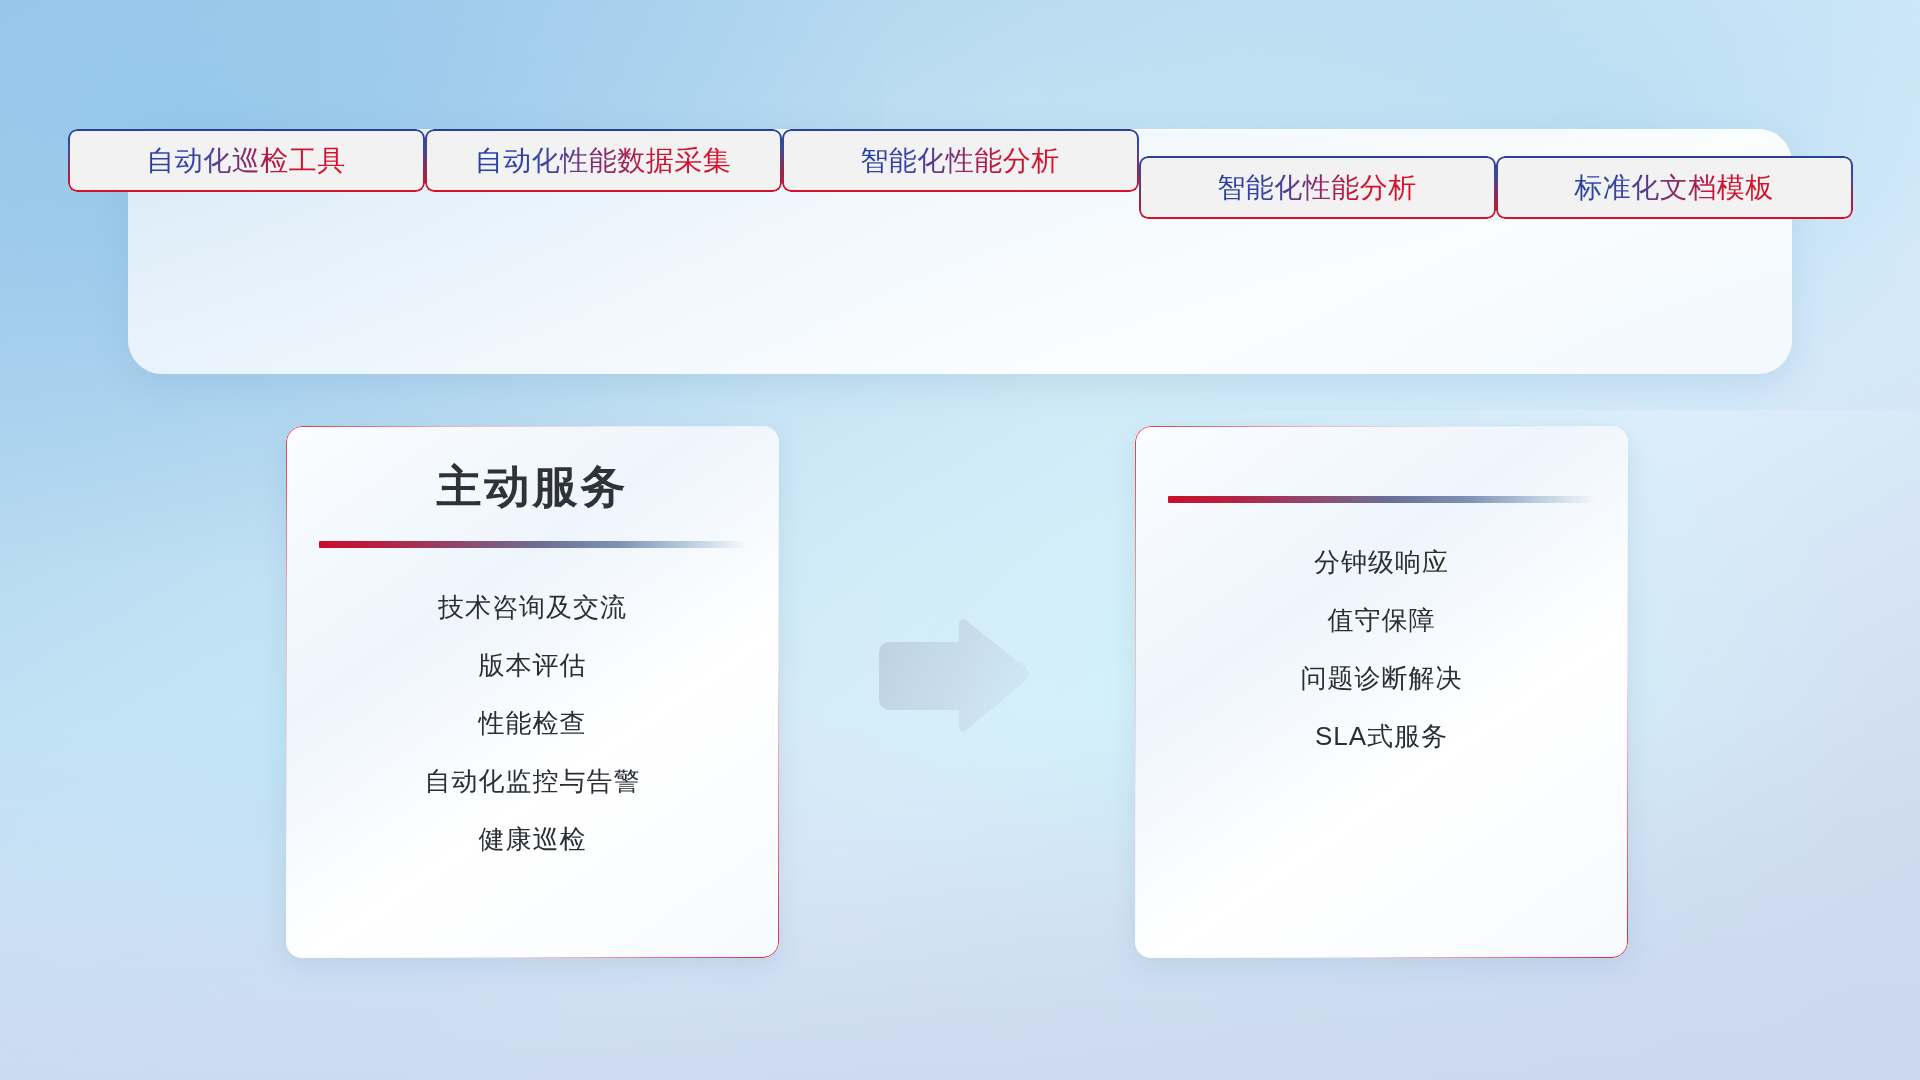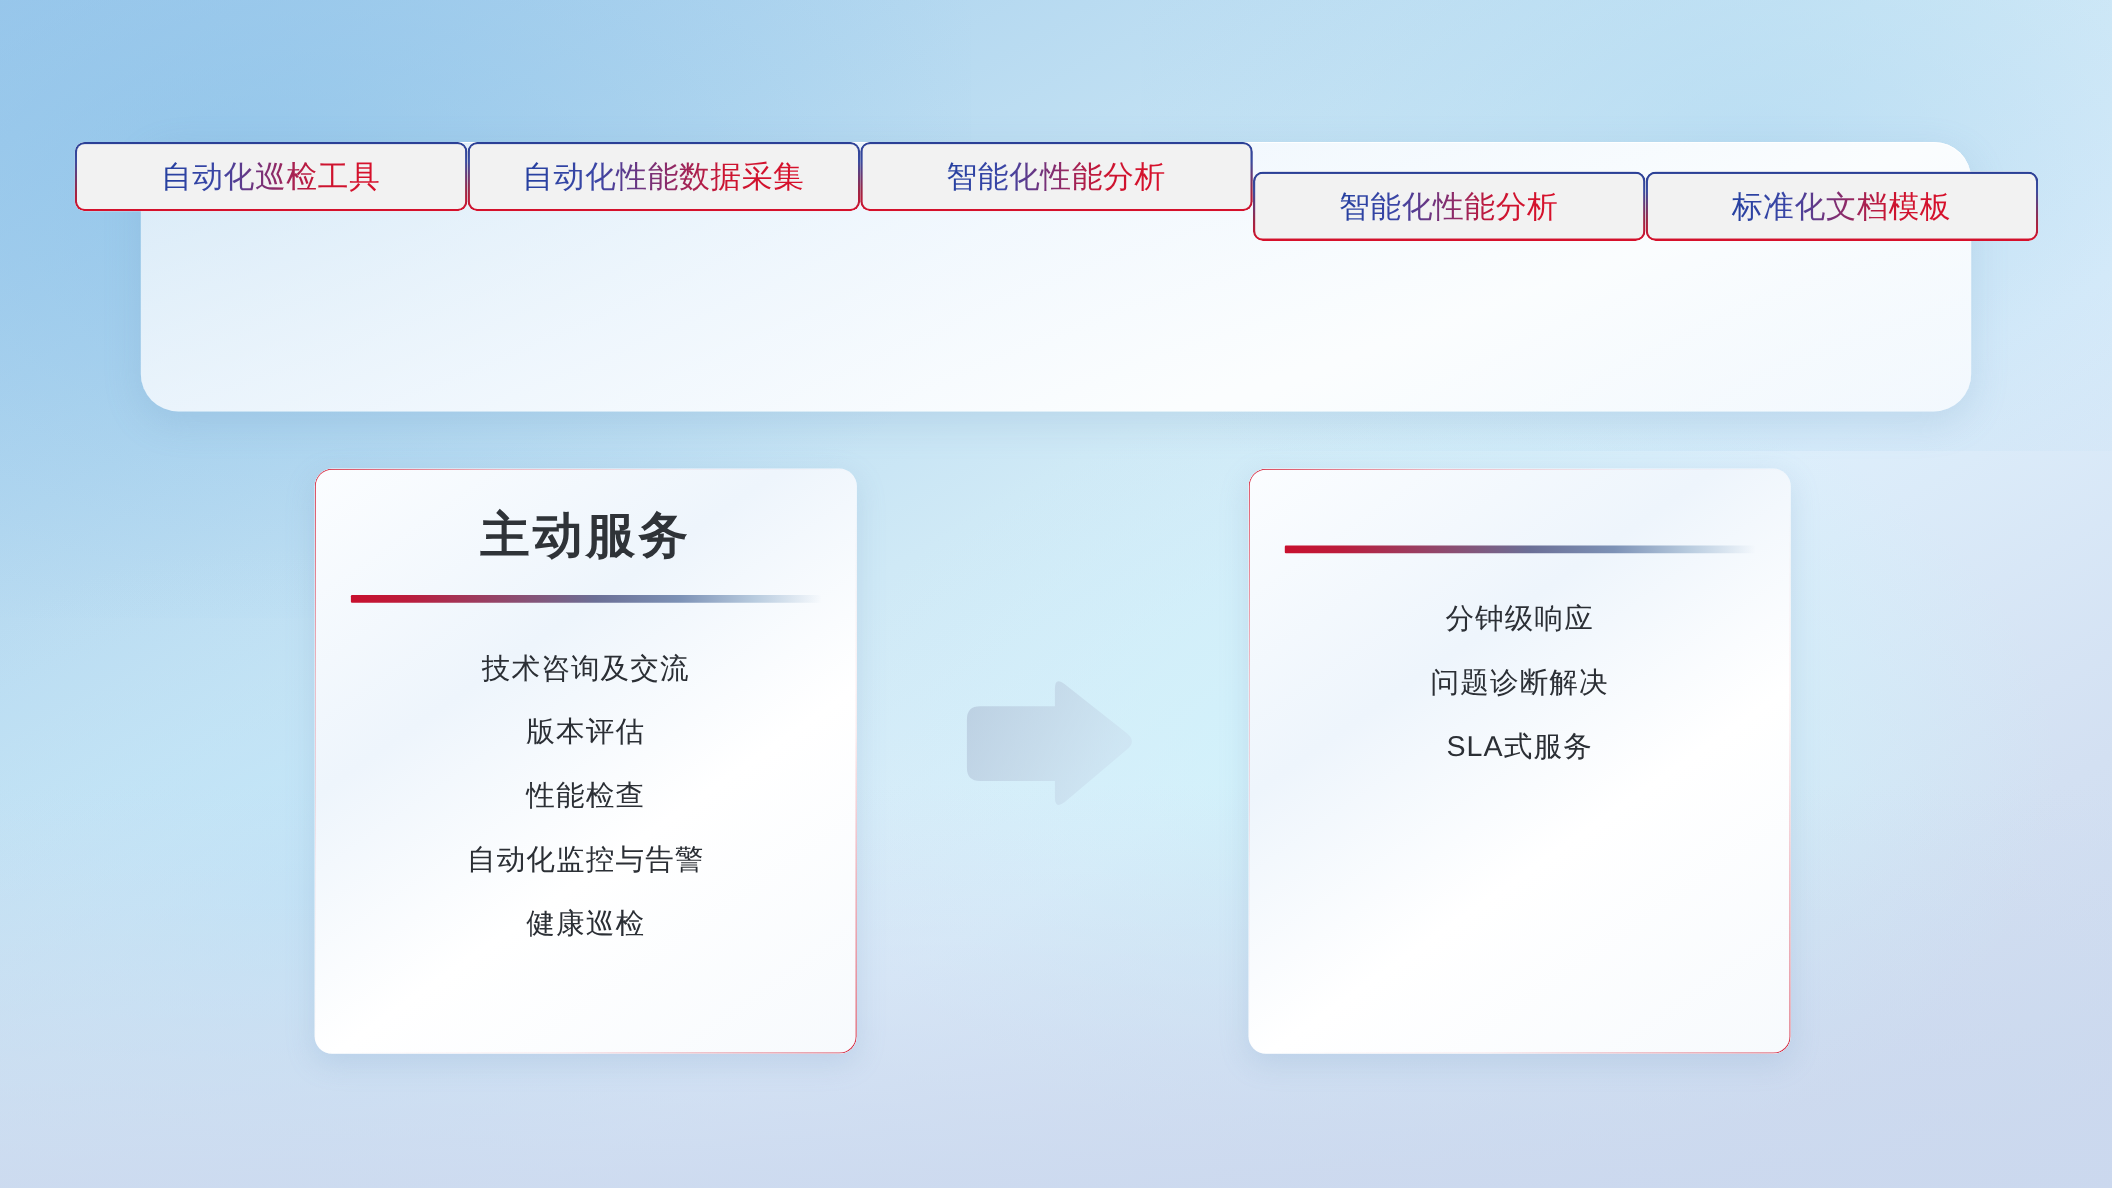--- a/index.html
+++ b/index.html
@@ -179,17 +179,18 @@
     </defs>
     <path d="M6 37 Q6 25 18 25 L86 25 L86 9 Q86 -2 95 5 L152 50 Q160 57 152 64 L95 112 Q86 119 86 108 L86 93 L18 93 Q6 93 6 81 Z" fill="url(#arrowGrad)"></path>
   </svg>
 </div>
 
 <section class="card" id="card-passive">
   <div class="card-inner">
     <div class="card-divider"></div>
     <ul class="card-list">
       <li>分钟级响应</li>
+      <li>值守保障</li>
       <li>问题诊断解决</li>
       <li>SLA式服务</li>
     </ul>
   </div>
 </section>
 
 </body></html>

